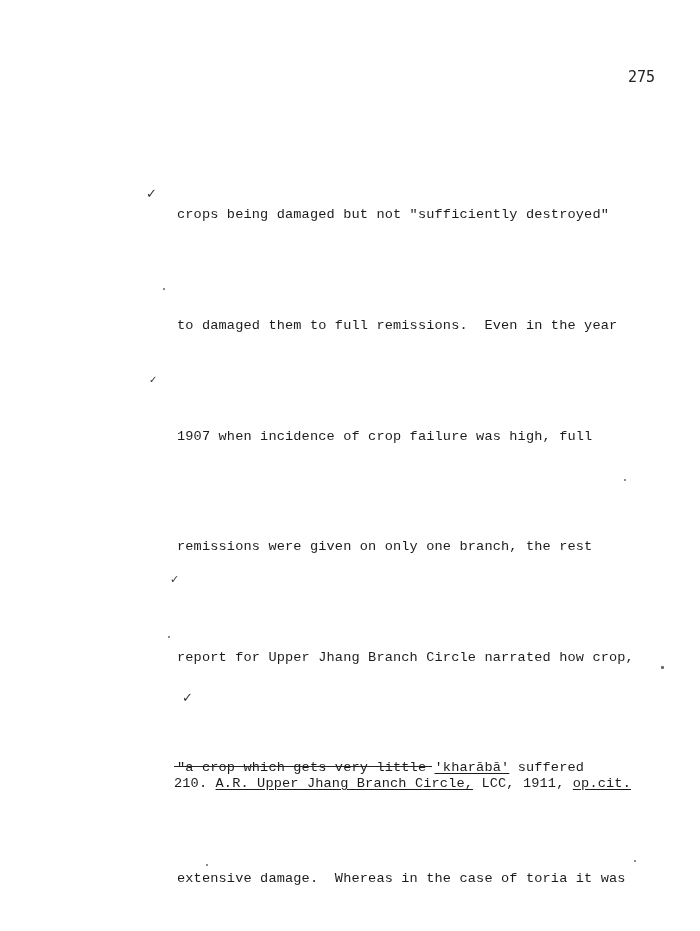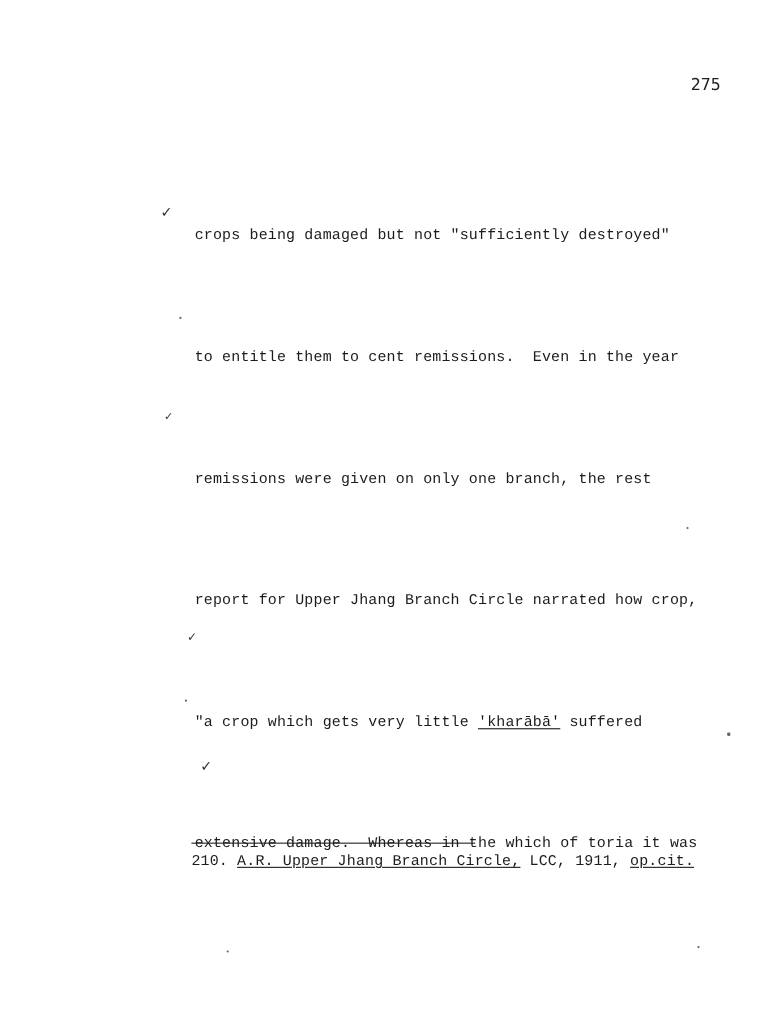--- a/index.html
+++ b/index.html
@@ -72,25 +72,26 @@
       border-radius: 1px;
     }
   </style>
 </head>
 <body>
 
 <div class="page-number">275</div>
 
 <div class="text-block">
   <span class="line">crops being damaged but not "sufficiently destroyed"</span>
-  <span class="line">to entitle them to cent remissions.  Even in the year</span>
+  <span class="line">to damaged them to full remissions.  Even in the year</span>
+  <span class="line">1907 when incidence of crop failure was high, full</span>
   <span class="line">remissions were given on only one branch, the rest</span>
   <span class="line">report for Upper Jhang Branch Circle narrated how crop,</span>
   <span class="line"><span>"a crop which gets very little </span><span class="u">'kharābā'</span><span> suffered</span></span>
-  <span class="line">extensive damage.  Whereas in the which of toria it was</span>
+  <span class="line">extensive damage.  Whereas in the case of toria it was</span>
   
   
   
   
   
   
   
   
   
   

